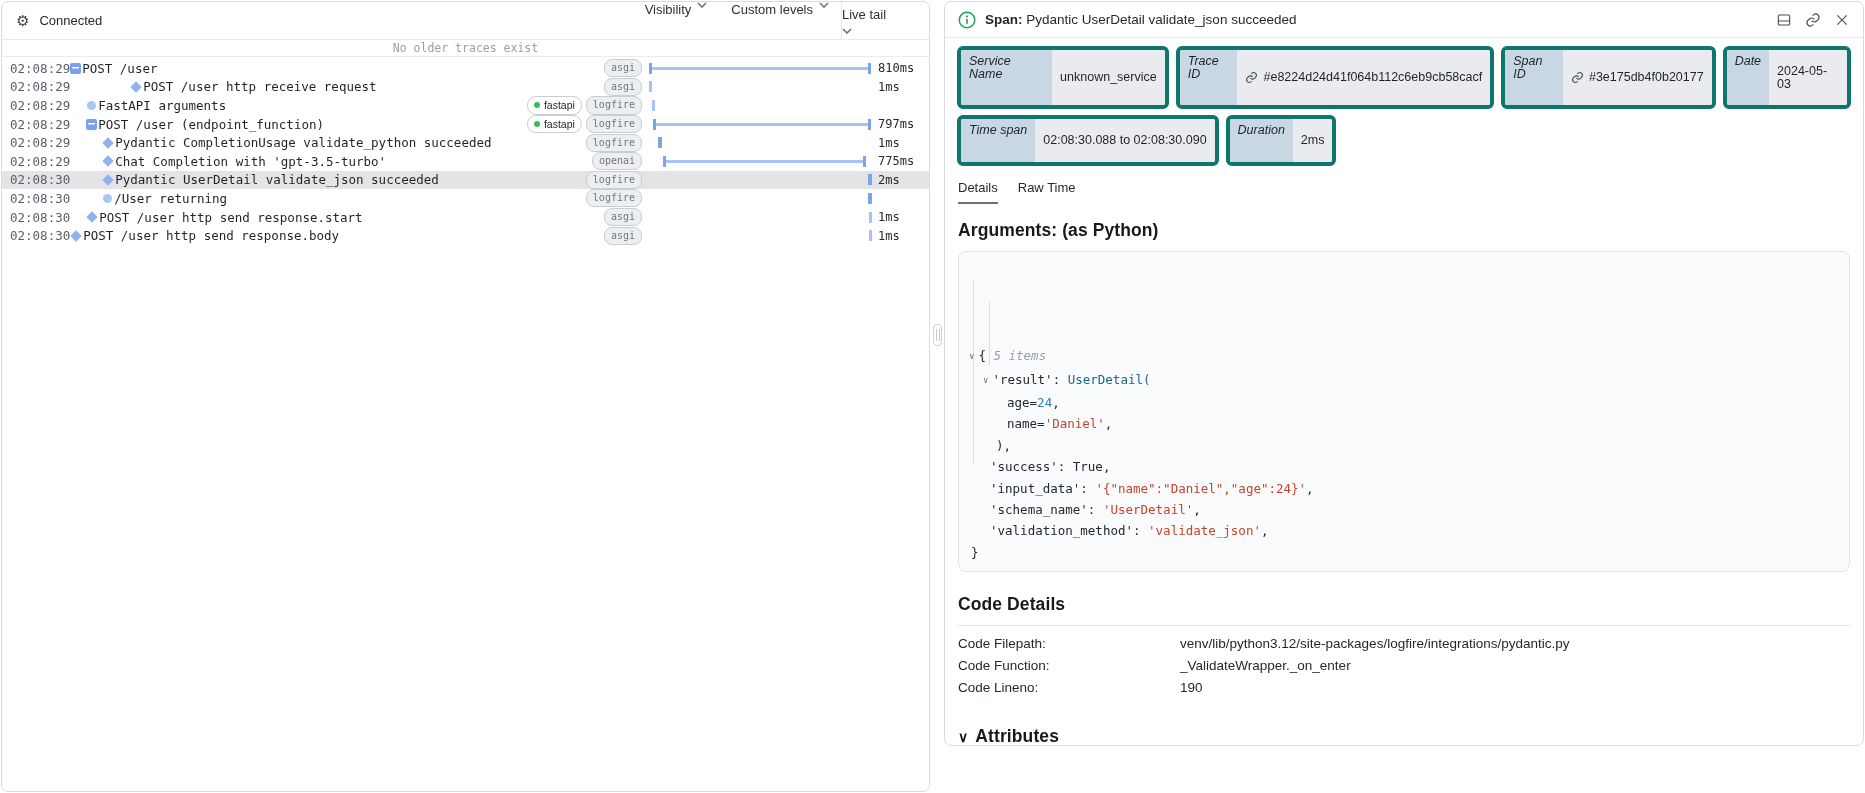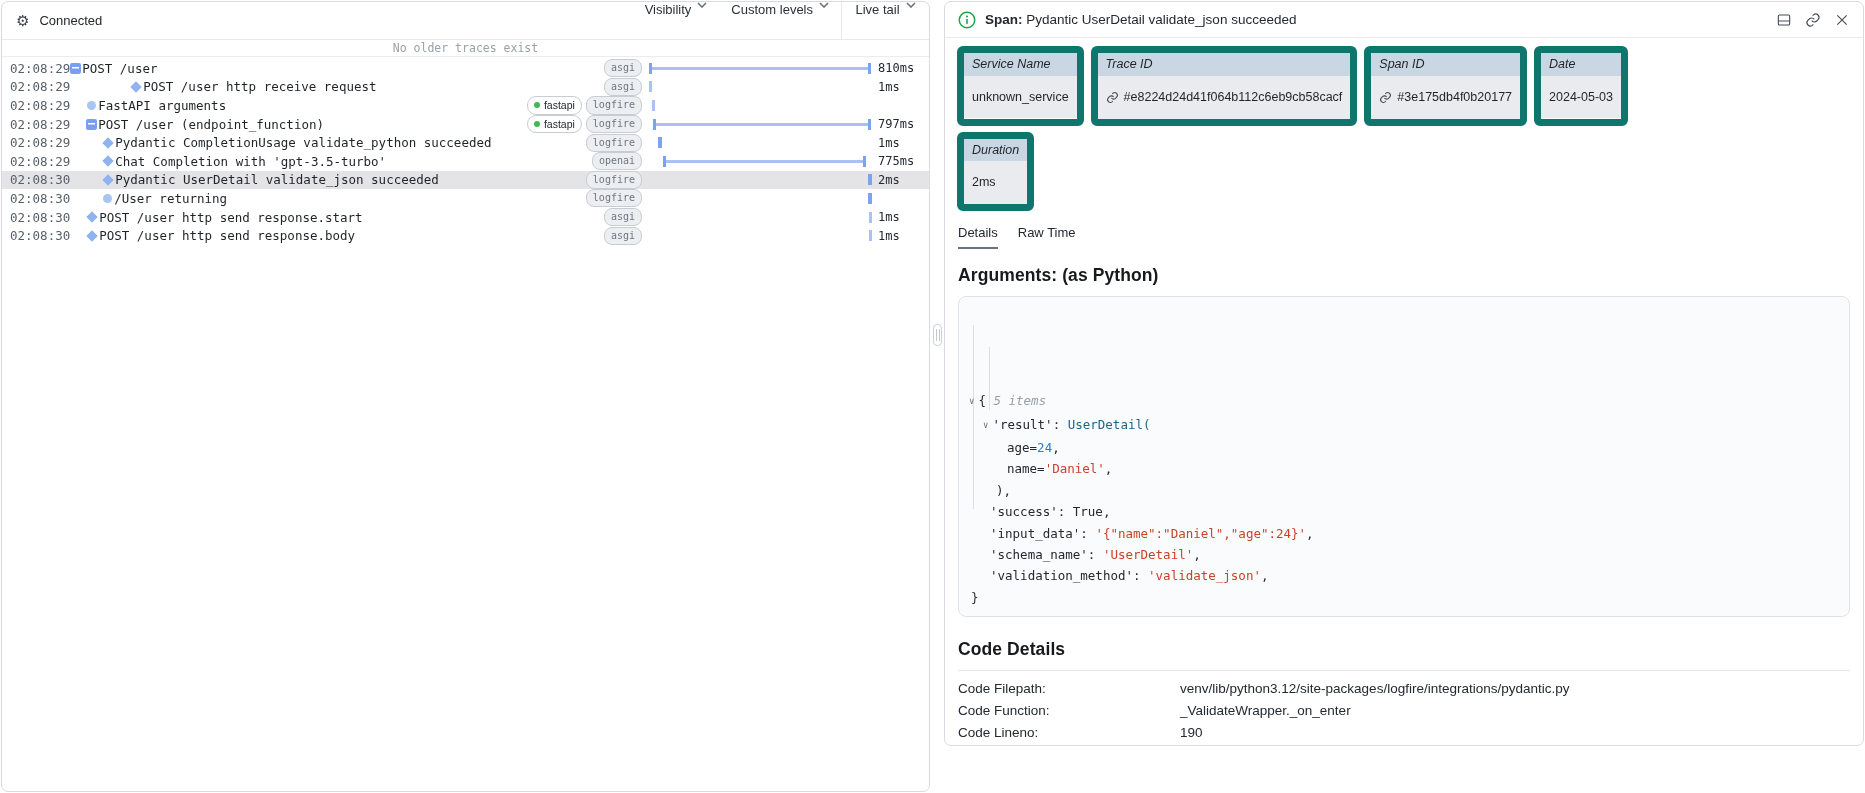--- a/index.html
+++ b/index.html
@@ -42,21 +42,21 @@
 
   
   .dheader { height:36px; flex:0 0 36px; display:flex; align-items:center; gap:9px; padding:0 13px; border-bottom:1px solid #e7e9ec; font-size:13.5px; }
   .info-ic { flex:0 0 18px; }
   .dtitle b { font-weight:bold; }
   .hicons { margin-left:auto; display:flex; gap:13px; color:#464d55; }
   .hicons svg { width:16px; height:16px; stroke:currentColor; fill:none; stroke-width:1.7; cursor:pointer; }
   .dbody { flex:1; overflow:hidden; padding-bottom:4px; }
   .badges { padding:8px 12px 0; }
   .brow { display:flex; gap:7px; margin-bottom:6px; flex-wrap:nowrap; }
-  .kvpill { display:flex; border-radius:6px; overflow:hidden; border:7px solid #0f766e; font-size:12.5px; line-height:1;flex-direction:column; }
+  .kvpill { display:flex; border-radius:6px; overflow:hidden; border:4px solid #0f766e; font-size:12.5px; line-height:1; }
   .kvpill .k { background:var(--badge-label-bg); font-style:italic; padding:5px 8px; color:#1f2328; }
   .kvpill .v { background:var(--badge-value-bg); padding:15px 8px; color:#1f2328; display:flex; align-items:center; gap:5px; }
   .kvpill .v svg { width:13px; height:13px; stroke:#464d55; fill:none; stroke-width:2; }
   .tabs { display:flex; gap:20px; padding:8px 13px 0; font-size:13px; }
   .tab { padding-bottom:7px; cursor:pointer; color:#24292f; }
   .tab.active { border-bottom:2px solid #6a737d; }
   h2.sec { font-size:17.5px; font-weight:bold; color:#17191c; margin:16px 13px 10px; letter-spacing:.1px; }
   h2.sec .bchev { font-weight:bold; font-size:14px; margin-right:7px; }
   .code { margin:0 13px; border:1px solid #dfe3e7; border-radius:8px; background:#fafbfc; padding:8px 10px; font-family:"DejaVu Sans Mono",monospace; font-size:12.5px; line-height:21.4px; position:relative; white-space:pre; color:#24292f; }
   .code .g { position:absolute; width:1px; background:#dcdfe3; }
@@ -90,21 +90,21 @@
         <svg class="chev" viewBox="0 0 10 6">
             <path d="M1 1l4 4 4-4"></path>
           </svg>
       </div>
       <div class="hbtn">
         <span>Custom levels</span>
         <svg class="chev" viewBox="0 0 10 6">
             <path d="M1 1l4 4 4-4"></path>
           </svg>
       </div>
-      <div class="hbtn livetail" style="height:38px;">
+      <div class="hbtn livetail" style="height:38px;flex-direction:column;">
         <span>Live tail</span>
         <svg class="chev" viewBox="0 0 10 6">
             <path d="M1 1l4 4 4-4"></path>
           </svg>
       </div>
     </div>
     <div class="notice">No older traces exist</div>
     <div class="rows" id="rows">
         <div class="trow">
           <span class="t-time">02:08:29</span>
@@ -235,21 +235,21 @@
           <span class="t-badges">
             <span class="pill">asgi</span>
           </span>
           <span class="t-bar">
             <i class="bar-cap light" style="left: 99%;"></i>
           </span>
           <span class="t-dur">1ms</span>
         </div>
         <div class="trow">
           <span class="t-time">02:08:30</span>
-          <span class="t-name" style="padding-left: 16px;">
+          <span class="t-name" style="">
             <span class="ic ic-diamond"></span>
             <span>POST /user http send response.body</span>
           </span>
           <span class="t-badges">
             <span class="pill">asgi</span>
           </span>
           <span class="t-bar">
             <i class="bar-cap light" style="left: 99%;"></i>
           </span>
           <span class="t-dur">1ms</span>
@@ -318,20 +318,26 @@
             </span>
             <span class="kvpill">
               <span class="k">Date</span>
               <span class="v">
                 <span>2024-05-03</span>
               </span>
             </span>
           </div>
           <div class="brow">
             <span class="kvpill">
+              <span class="k">Time span</span>
+              <span class="v">
+                <span>02:08:30.088 to 02:08:30.090</span>
+              </span>
+            </span>
+            <span class="kvpill">
               <span class="k">Duration</span>
               <span class="v">
                 <span>2ms</span>
               </span>
             </span>
           </div>
         </div>
 
       <div class="tabs" id="tabs">
           <span class="tab active">Details</span>

